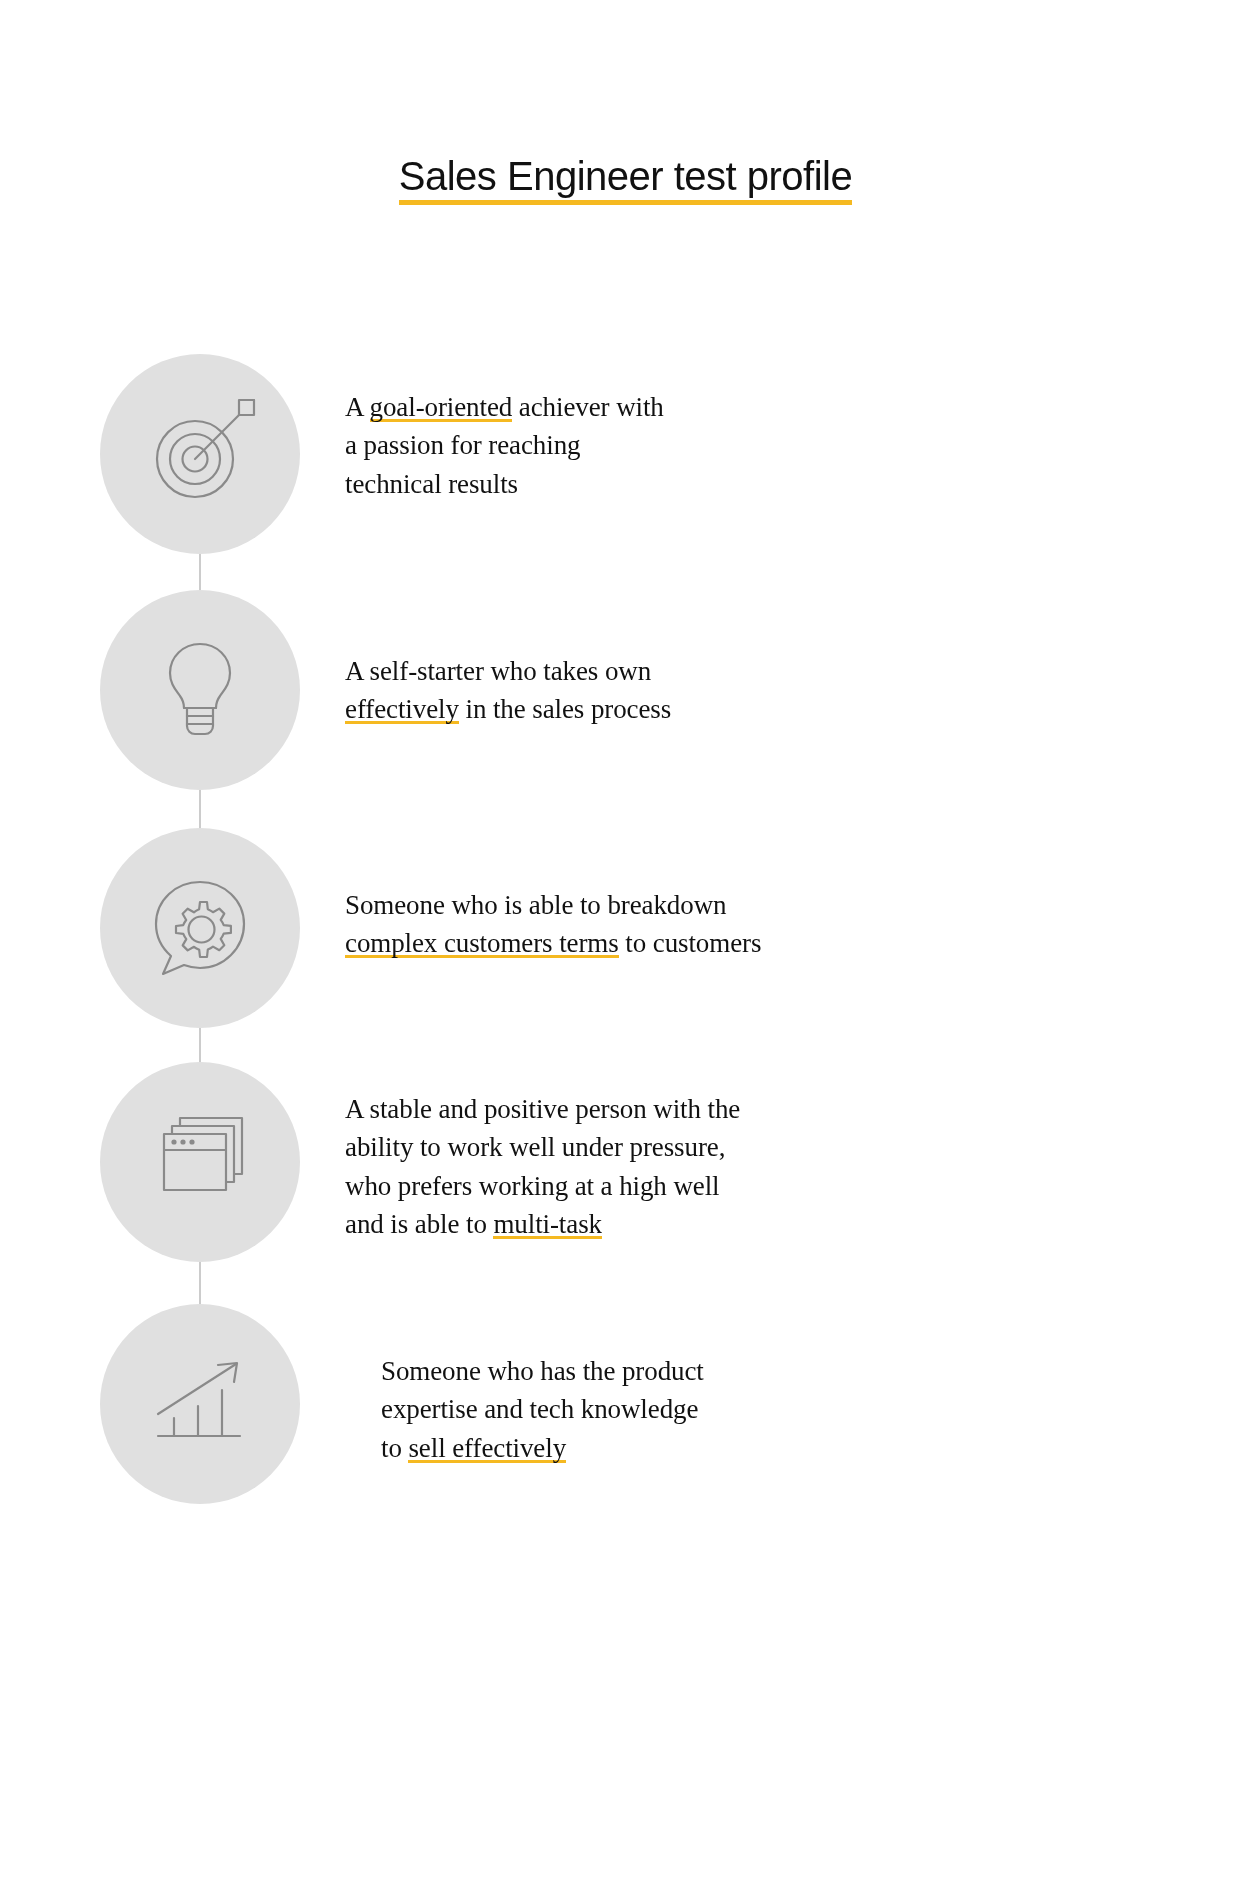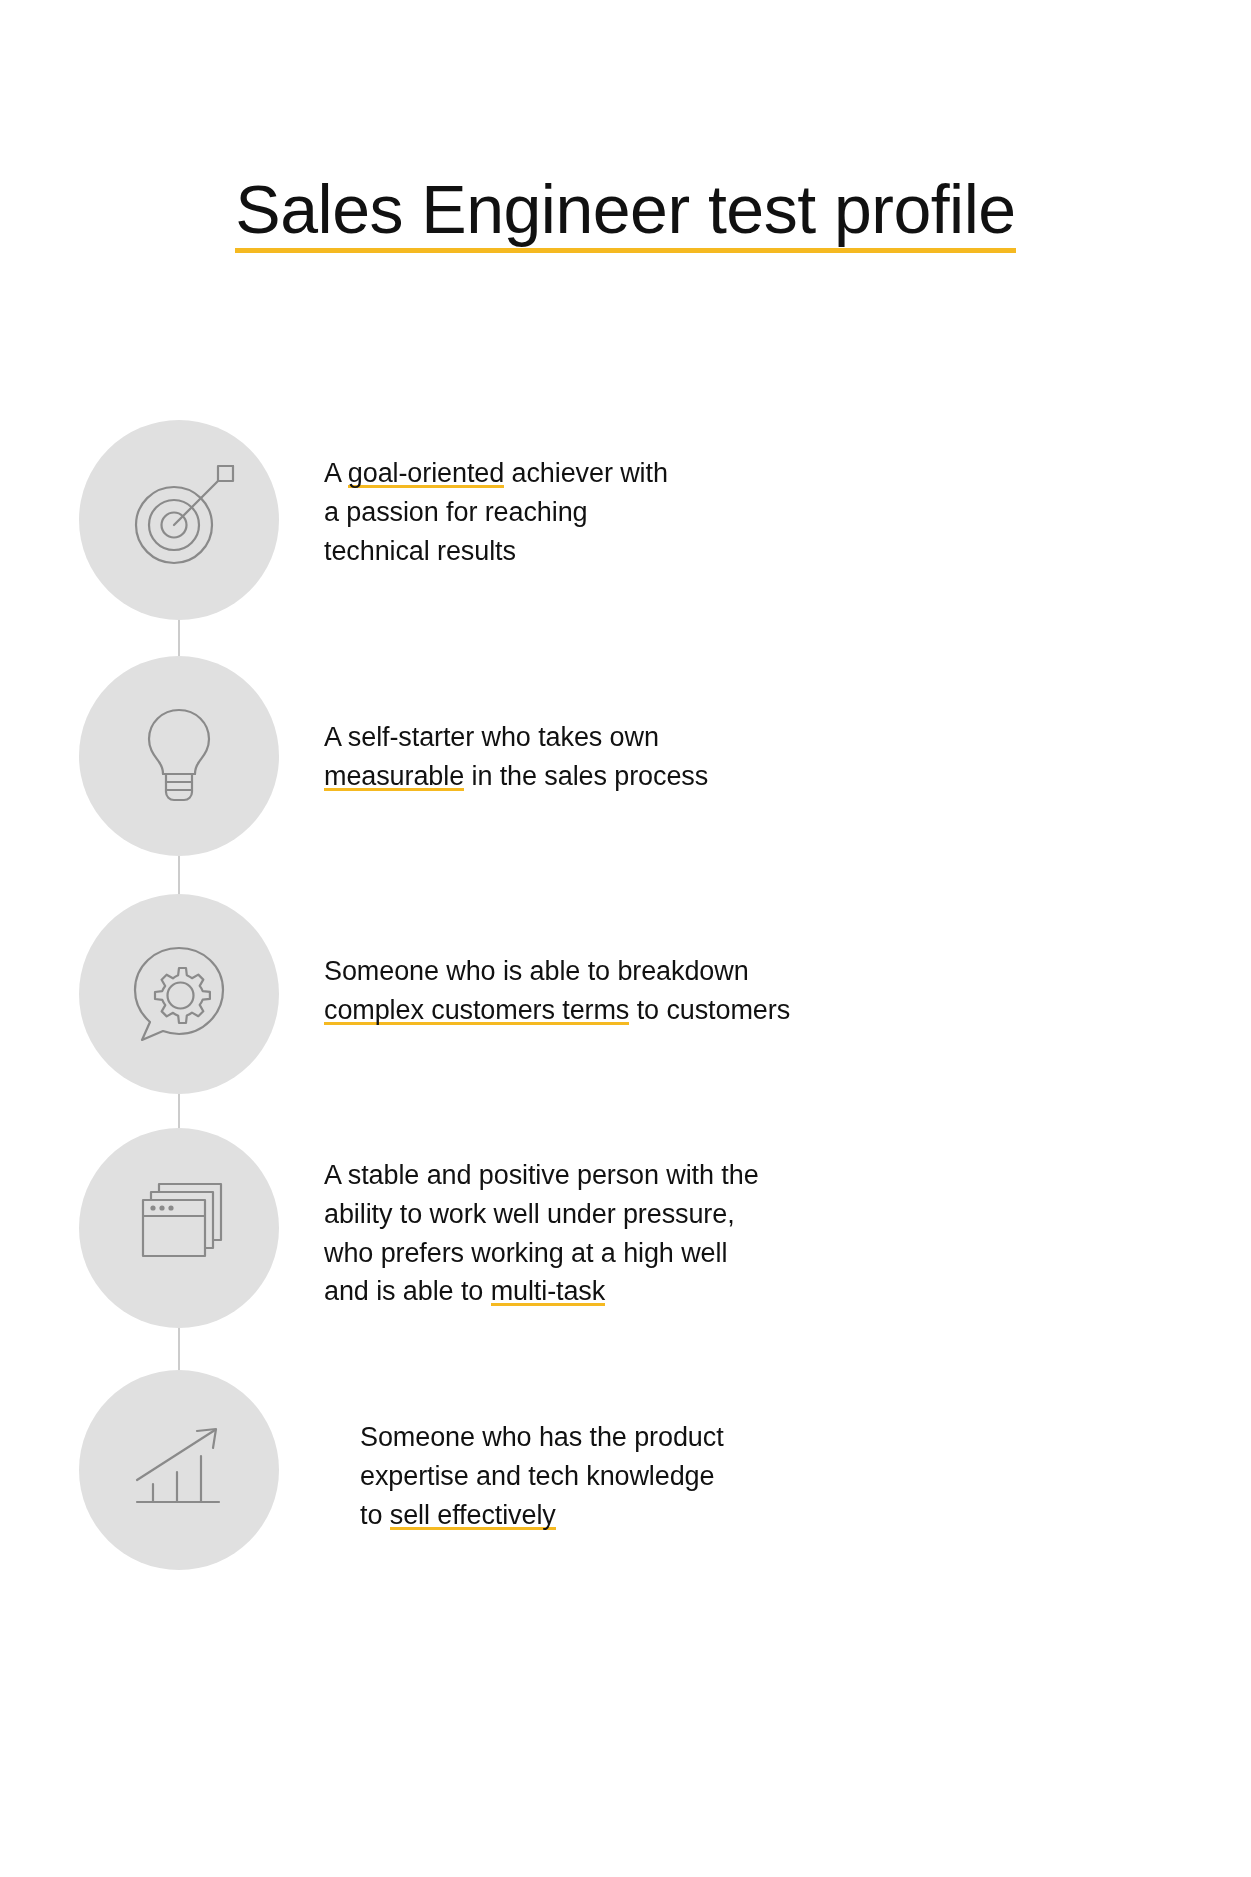--- a/index.html
+++ b/index.html
@@ -16,21 +16,21 @@
     position: relative;
   }
 
   
   .title-wrap {
     text-align: center;
     padding-top: 128px;
   }
   .title {
     display: inline-block;
-    font-size: 68px;
+    font-size: 40px;
     font-weight: 400;
     letter-spacing: -0.5px;
     line-height: 1.05;
     color: #111111;
     position: relative;
     padding-bottom: 8px;
   }
   .title::after {
     content: "";
     position: absolute;
@@ -38,21 +38,22 @@
     right: 0;
     bottom: 0;
     height: 5px;
     background: #f5b921;
   }
 
   
   .steps {
     position: relative;
     margin-top: 122px;
-    padding-left: 76px;
+    padding-left: 97px;
+    font-family: Liberation Serif, serif;
   }
   .step {
     position: relative;
     display: flex;
     align-items: flex-start;
   }
   .step-icon-col {
     position: relative;
     width: 206px;
     flex: 0 0 206px;
@@ -163,21 +164,21 @@
             <line x1="47" y1="94" x2="73" y2="94"></line>
           </svg>
         </span>
       </div>
     </div>
     <div class="step-text t2">
       <div>
         <span>A self-starter who takes own</span>
       </div>
       <div>
-        <span class="hl">measurable</span><span> in the sales process</span>
+        <span class="hl">effectively</span><span> in the sales process</span>
       </div>
     </div>
   </div>
 
   <div class="step step-3">
     <div class="step-icon-col">
       <div class="connector c34"></div>
       <div class="circle">
         <span>
           <svg width="120" height="120" viewBox="0 0 120 120" fill="none" stroke="#8a8a8a" stroke-width="2.2" stroke-linecap="round" stroke-linejoin="round">

